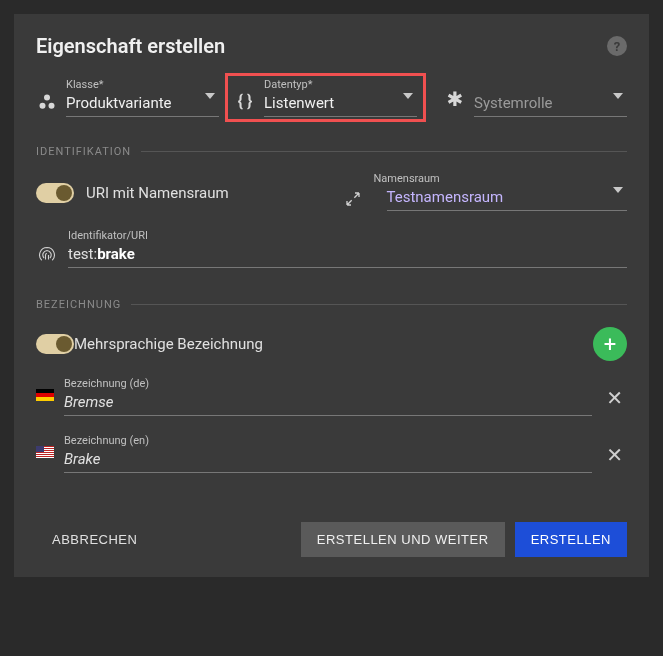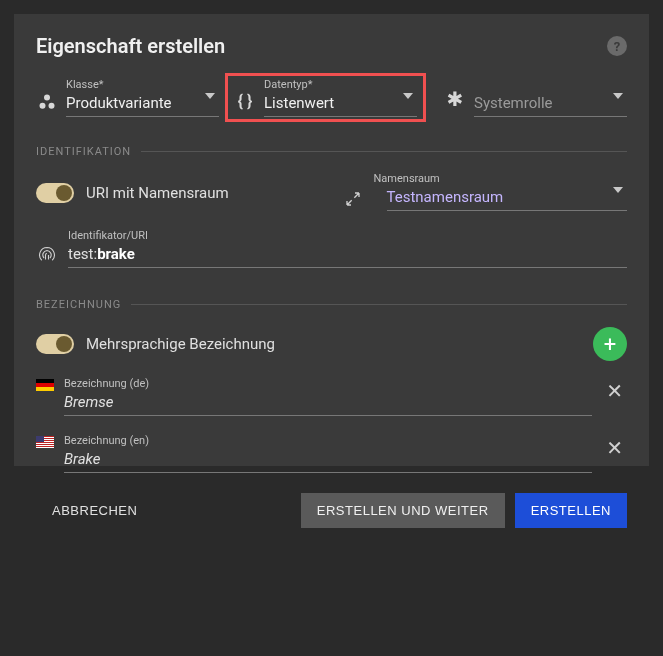--- a/index.html
+++ b/index.html
@@ -8,21 +8,21 @@
     font-family: -apple-system, Segoe UI, Roboto, sans-serif;
     color: #e0e0e0;
     width: 663px;
     height: 656px;
     overflow: hidden;
   }
   .dialog {
     background: #3a3a3a;
     margin: 14px;
     width: 635px;
-    height: 452px;
+    height: 563px;
     padding: 20px 22px;
     display: flex;
     flex-direction: column;
   }
   .title-row { display: flex; align-items: center; justify-content: space-between; margin-bottom: 22px; }
   .title { font-size: 20px; font-weight: 600; color: #f0f0f0; }
   .help-icon { width: 20px; height: 20px; background:#6a6a6a; border-radius:50%; display:flex; align-items:center; justify-content:center; font-size:13px; color:#3a3a3a; font-weight:700; cursor:pointer;}
   .top-selects { display:flex; gap:0; margin-bottom: 28px; }
   .select-block { display:flex; align-items:flex-end; gap:8px; flex:1; position:relative; }
   .select-icon { width:22px; display:flex; justify-content:center; align-items:center; margin-bottom:6px; color:#d8d8d8; }
@@ -42,21 +42,21 @@
   .field-icon { width:22px; display:flex; justify-content:center; align-items:center; margin-bottom:4px; color:#d0d0d0;}
   .field-body { flex:1; border-bottom:1px solid #777; padding-bottom:4px; display:flex; align-items:center; justify-content:space-between;}
   .field-label { position:absolute; top:-2px; left:32px; font-size:11px; color:#c0c0c0;}
   .field-value { font-size:15px; color:#c4b5fd; padding-top:14px; }
   .ident-row { display:flex; align-items:flex-end; gap:10px; margin-bottom:30px; position:relative;}
   .ident-label { position:absolute; top:-2px; left:32px; font-size:11px; color:#c0c0c0;}
   .ident-value { flex:1; border-bottom:1px solid #777; padding:14px 0 4px 0; font-size:15px; font-family:inherit;}
   .ident-value b { font-weight:700; color:#fff;}
   .lang-row { display:flex; align-items:center; justify-content:space-between; margin-bottom:18px;}
   .add-btn { width:34px;height:34px;background:#3bbb5a;border-radius:50%;display:flex;align-items:center;justify-content:center;color:#fff;font-size:22px;font-weight:400;cursor:pointer;}
-  .input-row { display:flex; align-items:flex-start; gap:10px; margin-bottom:20px; position:relative;}
+  .input-row { display:flex; align-items:center; gap:10px; margin-bottom:20px; position:relative;}
   .flag { width:18px; height:12px; margin-bottom:6px; flex-shrink:0;}
   .flag-de { background:linear-gradient(to bottom,#000 33%,#d00 33%,#d00 66%,#fc0 66%);}
   .flag-en { background:#3c3b6e; position:relative; overflow:hidden;}
   .flag-en::before { content:""; position:absolute; inset:0; background:repeating-linear-gradient(to bottom,#b22 0,#b22 1px,#fff 1px,#fff 2px);}
   .flag-en::after { content:""; position:absolute; left:0;top:0;width:8px;height:6px;background:#3c3b6e;}
   .input-label { position:absolute; top:-2px; left:28px; font-size:11px; color:#c0c0c0;}
   .input-body { flex:1; border-bottom:1px solid #777; padding:14px 0 4px 0; font-size:15px; display:flex; align-items:center; justify-content:space-between;font-style:italic;}
   .clear-x { font-size:20px; color:#d0d0d0; cursor:pointer; padding:0 4px;}
   .footer { margin-top:auto; display:flex; align-items:center; gap:10px;}
   .btn { padding:10px 16px; font-size:13px; font-weight:400; letter-spacing:0.5px; cursor:pointer; border:none;}
@@ -138,21 +138,21 @@
           <path d="M12 2a10 10 0 00-7 17M12 6a6 6 0 00-4 10M12 10a2 2 0 00-2 2v6M12 2a10 10 0 017 17M12 6a6 6 0 014 10M14 12v6"></path>
         </svg>
     </div>
     <span class="ident-label">Identifikator/URI</span>
     <div class="ident-value"><span>test:</span><b>brake</b></div>
   </div>
 
   <div class="section-label">BEZEICHNUNG</div>
 
   <div class="lang-row">
-    <div style="display:flex;align-items:center;gap:12px;">
+    <div style="display:flex;align-items:center;">
       <div class="toggle"></div>
       <span class="toggle-label">Mehrsprachige Bezeichnung</span>
     </div>
     <div class="add-btn">+</div>
   </div>
 
   <div class="input-row">
     <div class="flag flag-de"></div>
     <span class="input-label">Bezeichnung (de)</span>
     <div class="input-body">

